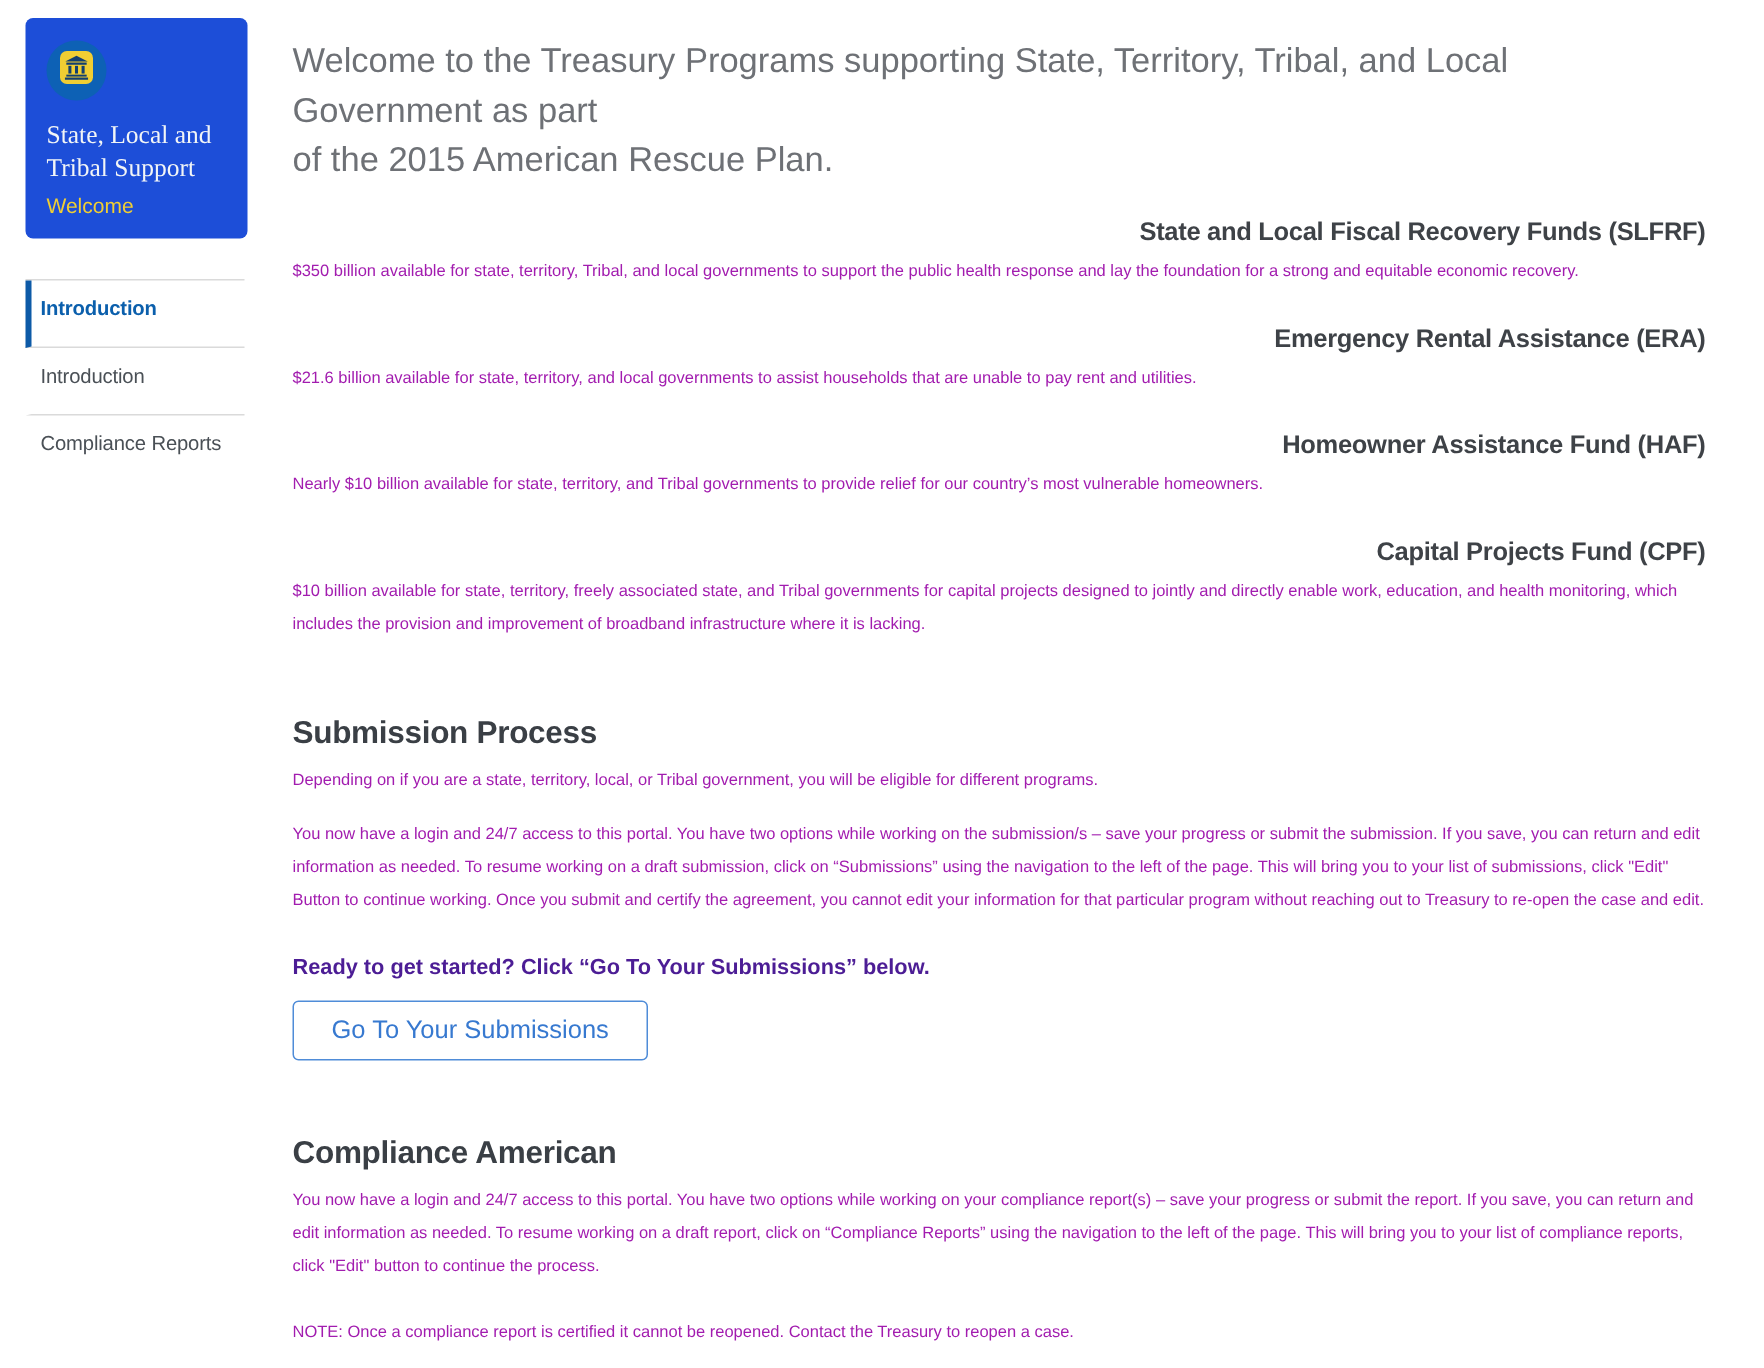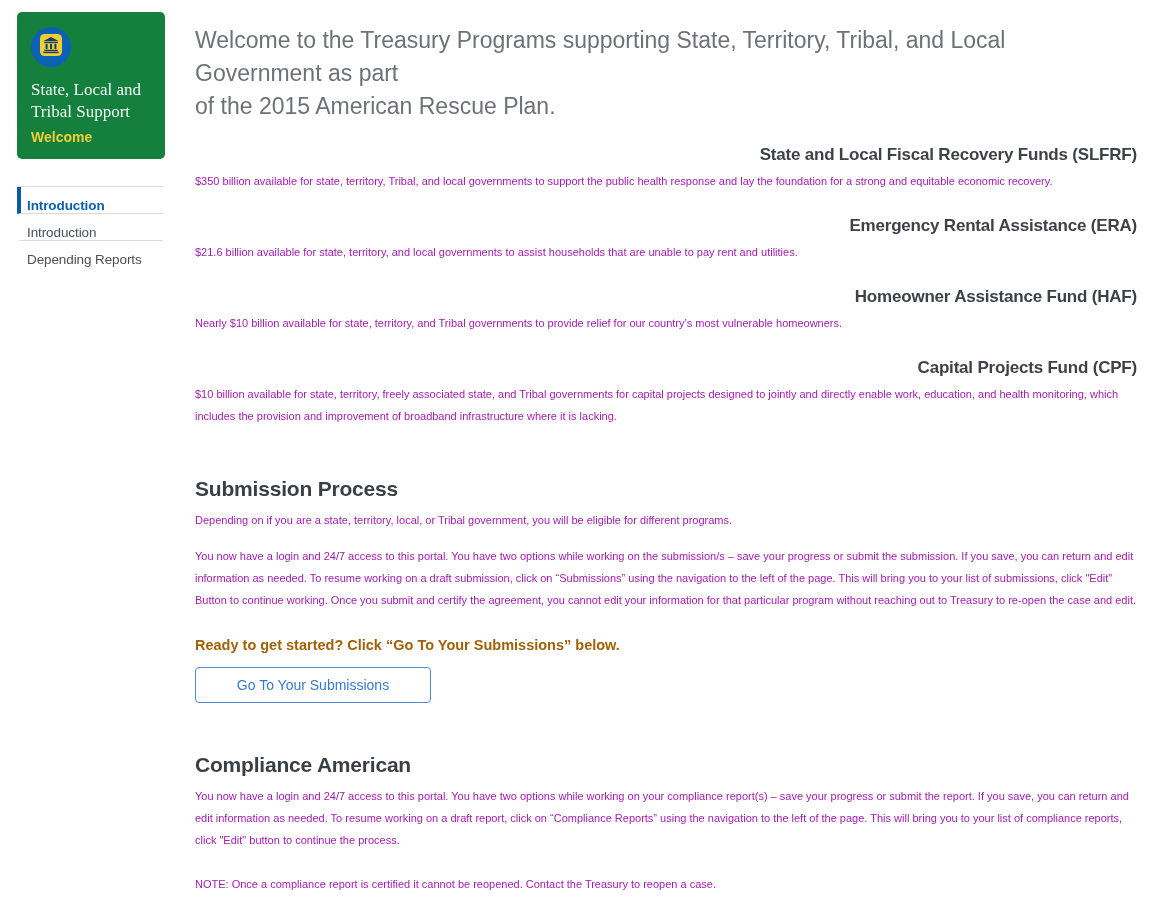--- a/index.html
+++ b/index.html
@@ -16,21 +16,21 @@
     background: #ffffff;
   }
 
   
   .sidebar {
     width: 150px;
     flex: none;
     margin: 12px 0 0 17px;
   }
   .brand-card {
-    background: #15803d;
+    background: #1d4ed8;
     border-radius: 5px;
     padding: 15px 14px 14px 14px;
     box-sizing: border-box;
     width: 148px;
   }
   .brand-icon-circle {
     width: 40px;
     height: 40px;
     border-radius: 50%;
     background: #0D61B5;
@@ -41,32 +41,32 @@
   }
   .brand-title {
     font-family: "Liberation Serif", serif;
     color: #F2F5F6;
     font-size: 17px;
     line-height: 22px;
     width: 118px;
   }
   .brand-badge {
     color: #F0CE33;
-    font-weight: 700;
+    font-weight: 400;
     font-size: 14px;
     margin-top: 6px;
   }
   .nav {
     margin-top: 27px;
     width: 146px;
     border-top: 1px solid #DADADA;
   }
   .nav-item {
     display: block;
-    padding: 11px 6px 0 6px;
+    padding: 11px 6px 18px 6px;
     font-size: 13.5px;
     letter-spacing: -0.1px;
     color: #4A5056;
     border-bottom: 1px solid #DADADA;
     border-left: 4px solid transparent;
     cursor: pointer;
   }
   .nav-item.active {
     border-left-color: #0D5AA7;
     color: #0B5FAC;
@@ -106,27 +106,27 @@
     font-size: 21px;
     font-weight: 700;
     letter-spacing: -0.2px;
     color: #3A3F45;
     margin: 0 0 8px 0;
   }
   .process p { margin: 0 0 14px 0; }
   .ready-line {
     font-weight: 700;
     font-size: 14.5px;
-    color: #a16207;
+    color: #4c1d95;
     margin: 26px 0 14px 0;
   }
   .action-btn {
     display: inline-block;
     font-family: "Liberation Sans", sans-serif;
-    font-size: 14px;
+    font-size: 17px;
     color: #3779D0;
     background: #ffffff;
     border: 1px solid #4F8CD8;
     border-radius: 4px;
     padding: 9px 25px;
     min-width: 236px;
     box-sizing: border-box;
     text-align: center;
     cursor: pointer;
   }
@@ -159,21 +159,21 @@
     </div>
 
     <nav class="nav">
       <a class="nav-item active">
         <span>Introduction</span>
       </a>
       <a class="nav-item">
         <span>Introduction</span>
       </a>
       <a class="nav-item" style="border-bottom:none">
-        <span>Depending Reports</span>
+        <span>Compliance Reports</span>
       </a>
     </nav>
   </div>
 
   <div class="main">
     <h1 class="page-heading">
       <span>Welcome to the Treasury Programs supporting State, Territory, Tribal, and Local Government as part</span><br>
       <span>of the 2015 American Rescue Plan.</span>
     </h1>
 

